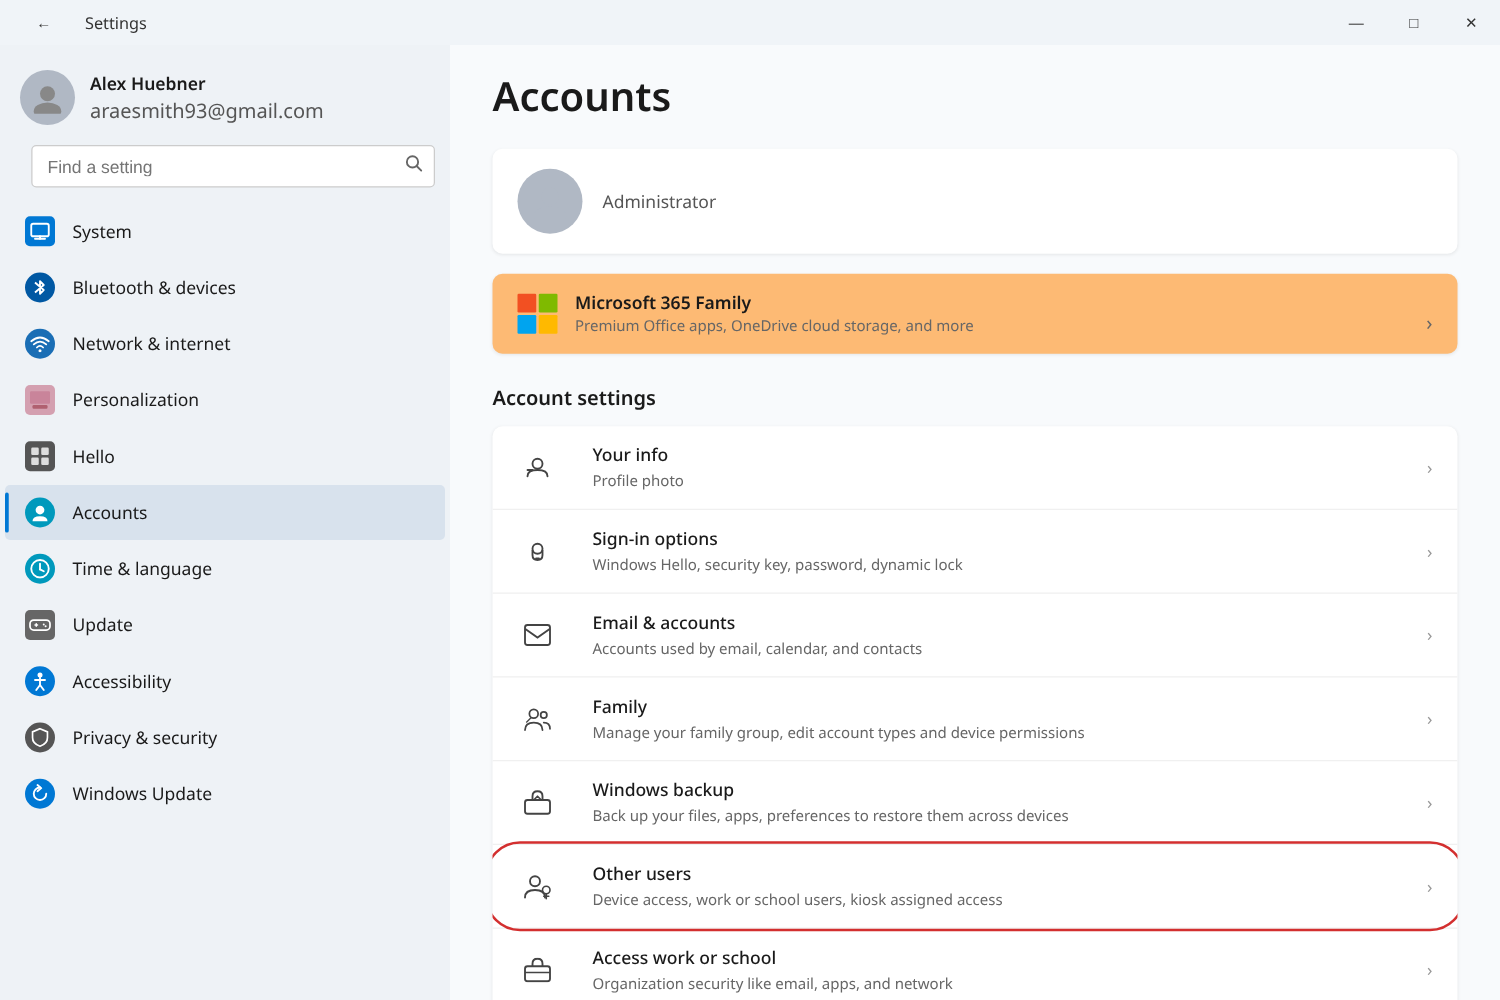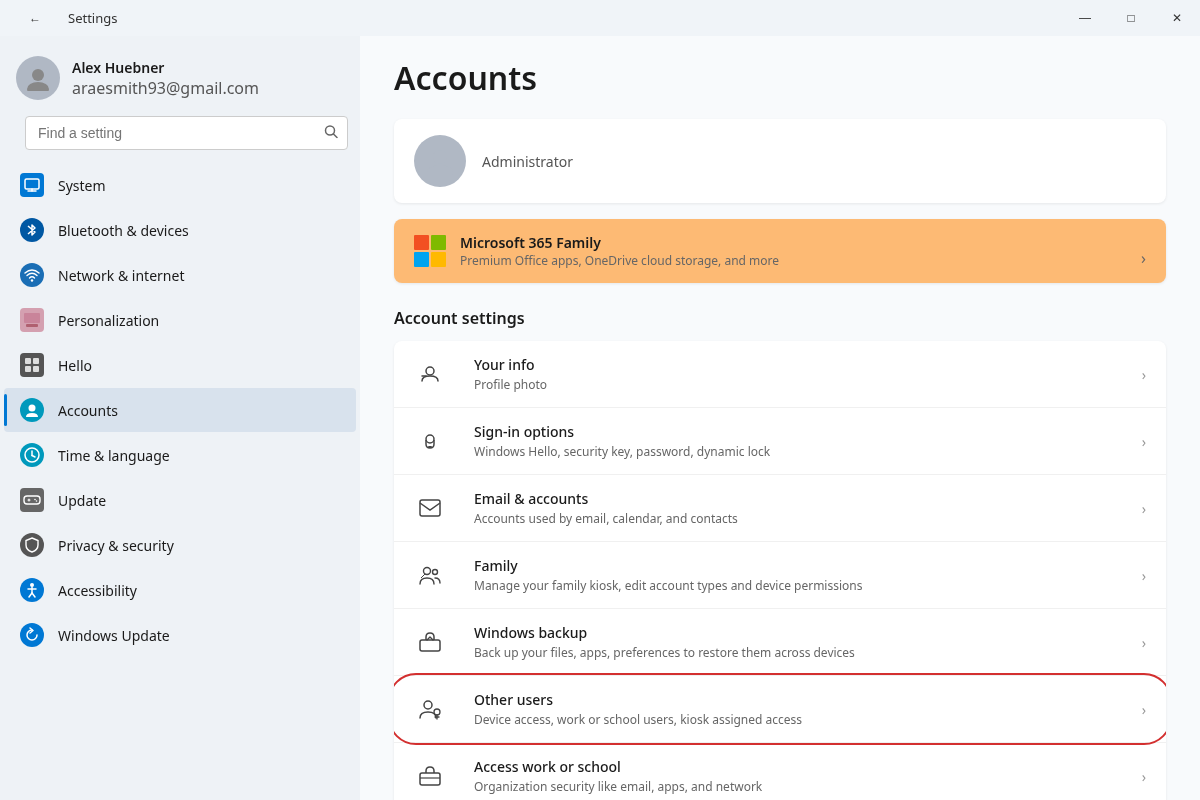--- a/index.html
+++ b/index.html
@@ -414,39 +414,39 @@
             <line x1="5" y1="6" x2="7" y2="6" stroke="white" stroke-width="1.2" stroke-linecap="round"></line>
             <line x1="6" y1="5" x2="6" y2="7" stroke="white" stroke-width="1.2" stroke-linecap="round"></line>
             <circle cx="12" cy="5.5" r="0.8" fill="white"></circle>
             <circle cx="13.5" cy="7" r="0.8" fill="white"></circle>
           </svg>
         </div>
         <span class="nav-label">Update</span>
       </div>
 
       <div class="nav-item">
-        <div class="nav-icon icon-privacy">
-          <svg width="14" height="16" viewBox="0 0 14 16" fill="none">
-            <path d="M7 1 L13 3.5 L13 8 Q13 13 7 15 Q1 13 1 8 L1 3.5 Z" stroke="white" stroke-width="1.4" fill="none"></path>
-          </svg>
-        </div>
-        <span class="nav-label">Privacy &amp; security</span>
-      </div>
-
-      <div class="nav-item">
         <div class="nav-icon icon-accessibility">
           <svg width="16" height="16" viewBox="0 0 16 16" fill="none">
             <circle cx="8" cy="3" r="2" fill="white"></circle>
             <line x1="8" y1="5" x2="8" y2="11" stroke="white" stroke-width="1.5" stroke-linecap="round"></line>
             <line x1="4" y1="7" x2="12" y2="7" stroke="white" stroke-width="1.5" stroke-linecap="round"></line>
             <line x1="8" y1="11" x2="5" y2="15" stroke="white" stroke-width="1.5" stroke-linecap="round"></line>
             <line x1="8" y1="11" x2="11" y2="15" stroke="white" stroke-width="1.5" stroke-linecap="round"></line>
           </svg>
         </div>
         <span class="nav-label">Accessibility</span>
+      </div>
+
+      <div class="nav-item">
+        <div class="nav-icon icon-privacy">
+          <svg width="14" height="16" viewBox="0 0 14 16" fill="none">
+            <path d="M7 1 L13 3.5 L13 8 Q13 13 7 15 Q1 13 1 8 L1 3.5 Z" stroke="white" stroke-width="1.4" fill="none"></path>
+          </svg>
+        </div>
+        <span class="nav-label">Privacy &amp; security</span>
       </div>
 
       <div class="nav-item">
         <div class="nav-icon icon-update">
           <svg width="16" height="16" viewBox="0 0 16 16" fill="none">
             <path d="M13 8 A5 5 0 1 1 8 3" stroke="white" stroke-width="1.5" fill="none" stroke-linecap="round"></path>
             <polyline points="6,1 9,3.5 6,6" stroke="white" stroke-width="1.5" fill="none" stroke-linecap="round" stroke-linejoin="round"></polyline>
           </svg>
         </div>
         <span class="nav-label">Windows Update</span>
@@ -539,21 +539,21 @@
             <svg width="24" height="20" viewBox="0 0 24 20" fill="none">
               <circle cx="9" cy="6" r="3.5" stroke="#444" stroke-width="1.4"></circle>
               <circle cx="17" cy="7" r="2.5" stroke="#444" stroke-width="1.4"></circle>
               <path d="M2 19 Q2 13 9 13 Q16 13 16 19" stroke="#444" stroke-width="1.4" fill="none" stroke-linecap="round"></path>
               <path d="M17 13 Q22 13 22 18" stroke="#444" stroke-width="1.4" fill="none" stroke-linecap="round"></path>
               <path d="M7 9 Q5 11 3 13" stroke="#444" stroke-width="1" fill="none"></path>
             </svg>
           </div>
           <div class="settings-item-text">
             <div class="settings-item-title">Family</div>
-            <div class="settings-item-sub">Manage your family kiosk, edit account types and device permissions</div>
+            <div class="settings-item-sub">Manage your family group, edit account types and device permissions</div>
           </div>
           <span class="settings-chevron">›</span>
         </div>
 
         <div class="settings-item">
           <div class="settings-item-icon">
             <svg width="22" height="20" viewBox="0 0 22 20" fill="none">
               <rect x="1" y="8" width="20" height="11" rx="2" stroke="#444" stroke-width="1.5"></rect>
               <path d="M7 8 L7 5 Q7 1 11 1 Q15 1 15 5 L15 8" stroke="#444" stroke-width="1.5" fill="none"></path>
               <path d="M11 5 L8 8 M11 5 L14 8" stroke="#444" stroke-width="1.4" stroke-linecap="round"></path>

